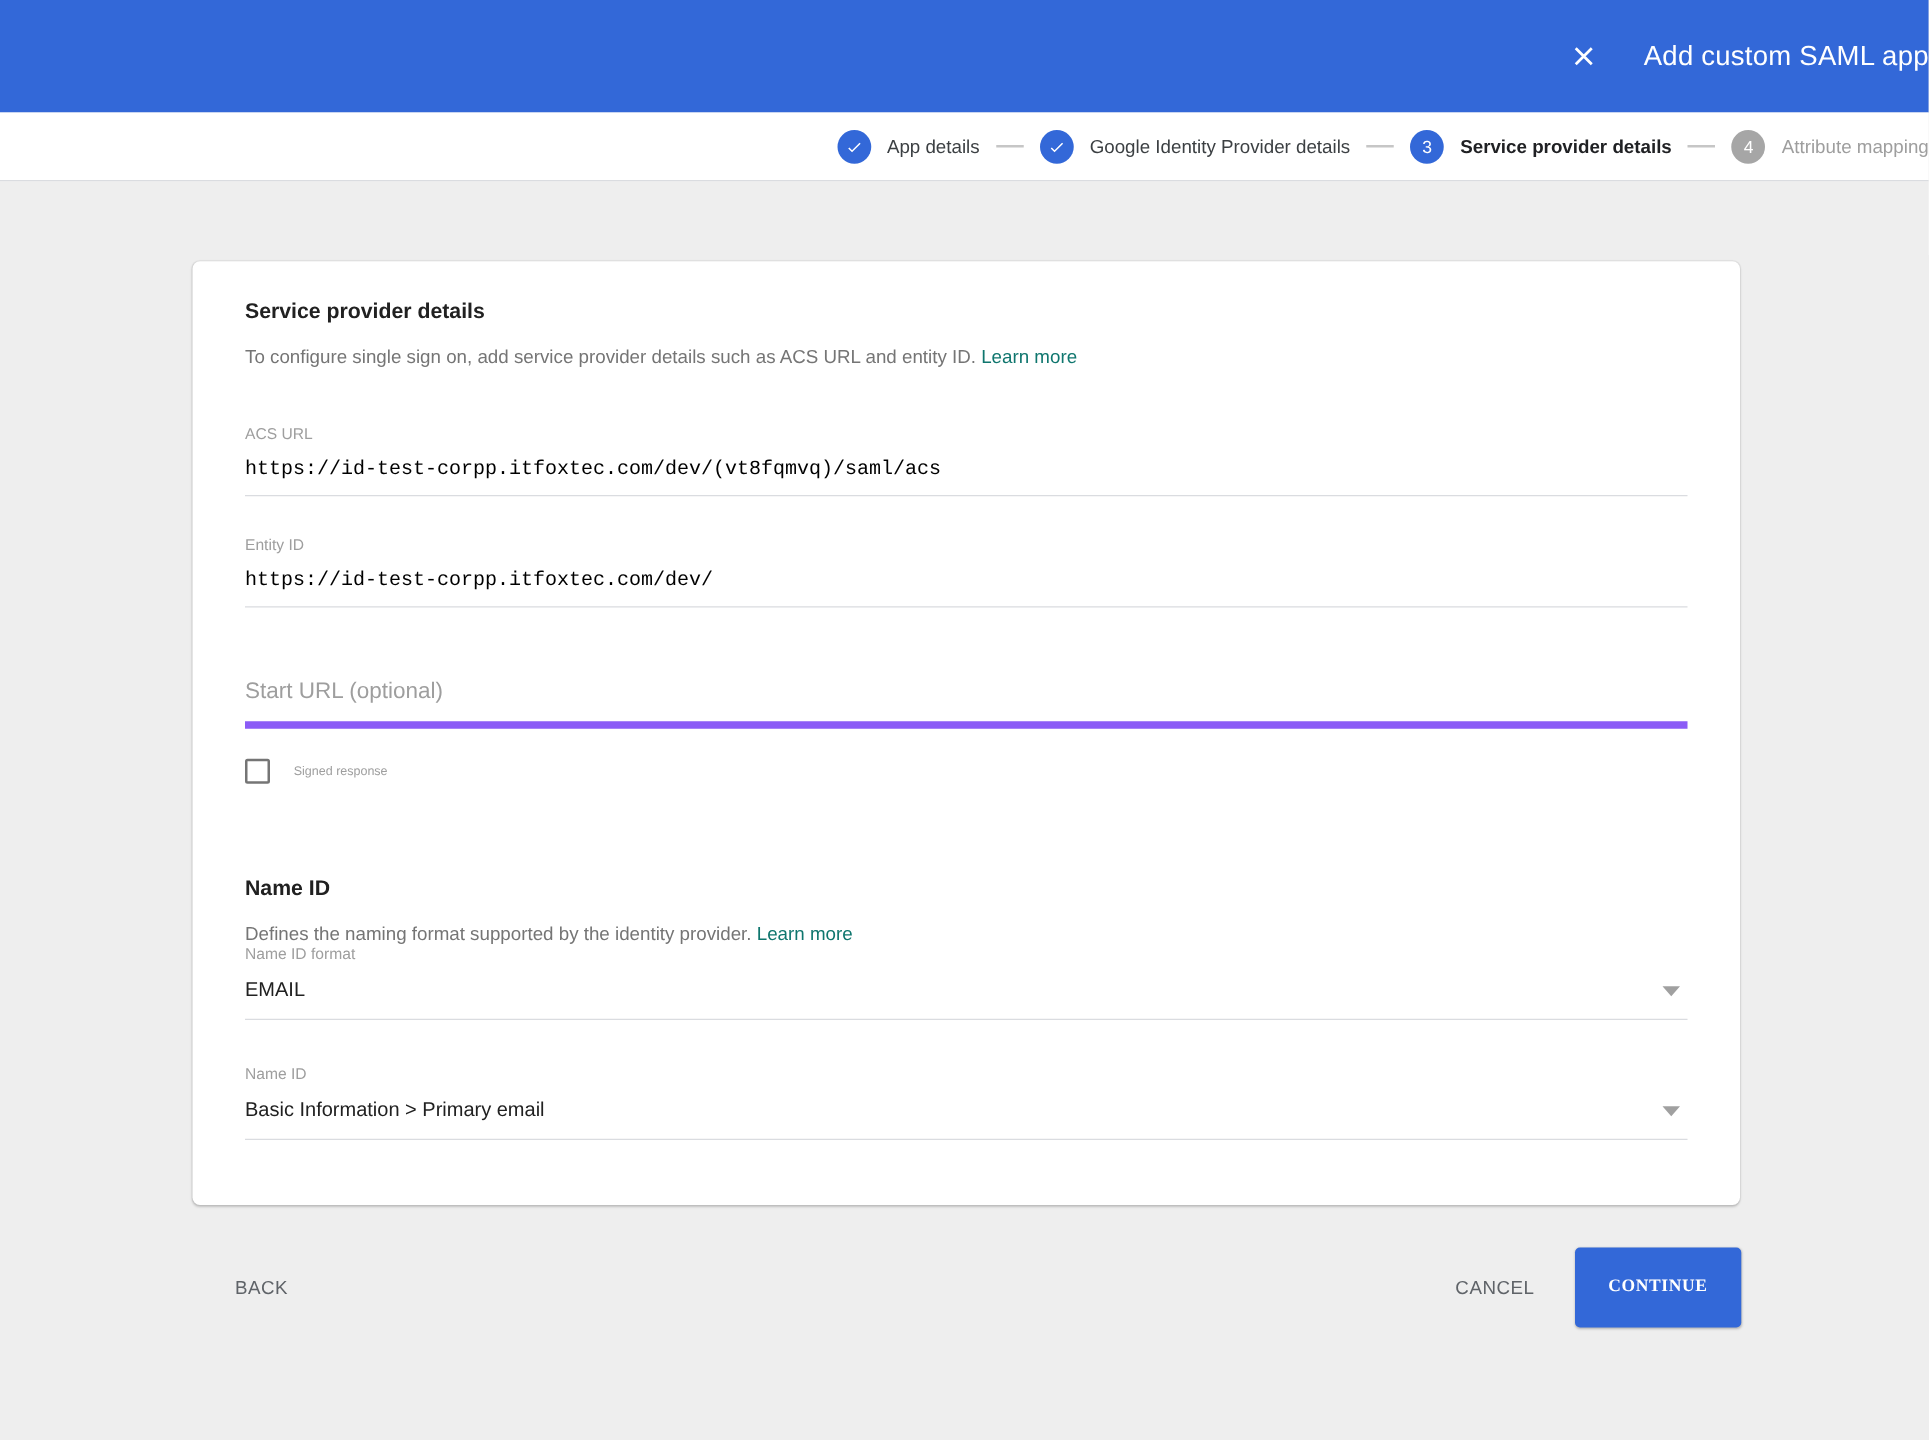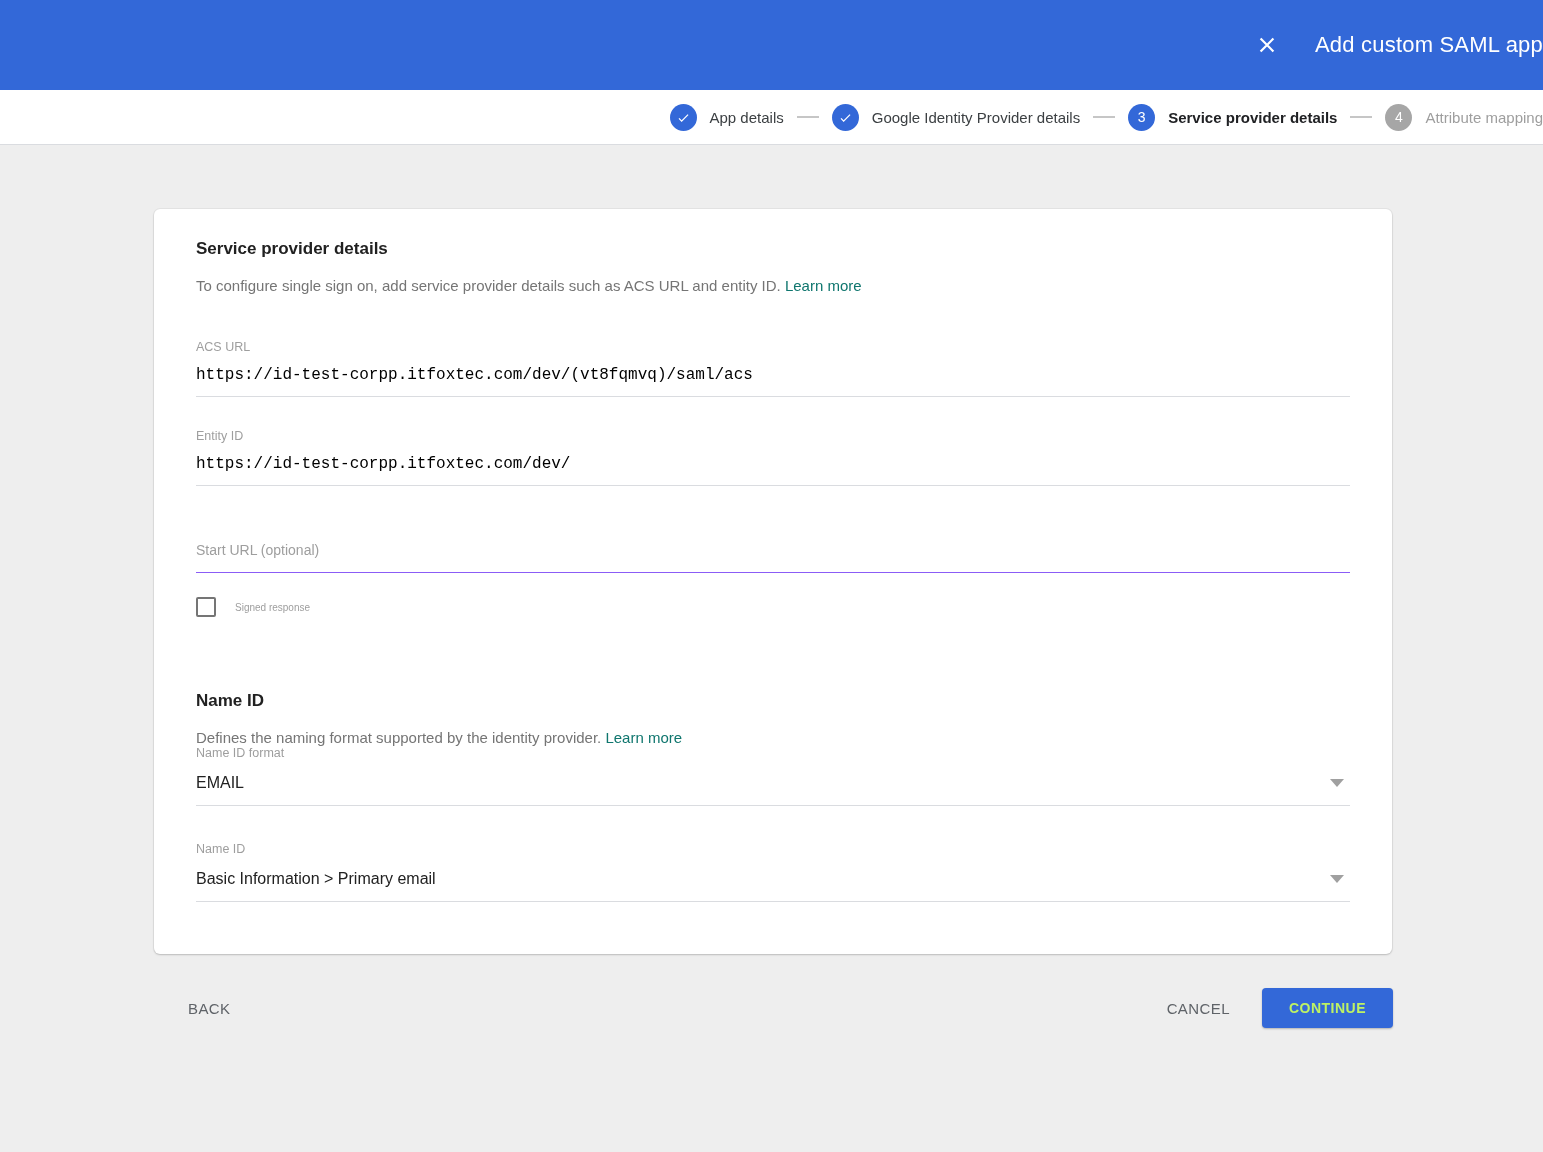--- a/index.html
+++ b/index.html
@@ -72,24 +72,24 @@
     border:none; border-bottom:1px solid #dadce0; outline:none;
     background:transparent;
     font-family:Liberation Mono, monospace;
     font-size:16px; color:#000000;
     margin-top:12px; padding:0 0 12px 0;
   }
   .field.entity { margin-top:32px; }
   .field.start-url { margin-top:56px; }
   .start-input {
     display:block; width:100%;
-    border:none; border-bottom:1px solid #8b5cf6; outline:none;
+    border:none; border-bottom:6px solid #8b5cf6; outline:none;
     background:transparent;
     font-family:"Liberation Sans", sans-serif;
-    font-size:14px; color:#212121;
+    font-size:18px; color:#212121;
     padding:0 0 14px 0;
   }
   .start-input::placeholder { color:#9e9e9e; opacity:1; }
 
   .checkbox-row { display:flex; align-items:center; margin-top:24px; cursor:pointer; }
   .checkbox-box {
     width:20px; height:20px; border:2px solid #757575; border-radius:2px;
     background:#ffffff; flex:none;
   }
   .checkbox-label { font-size:10px; color:#9e9e9e; margin-left:19px; }
@@ -116,23 +116,23 @@
     margin:34px 150px 0 186px;
   }
   .text-btn {
     background:none; border:none; padding:8px 2px; cursor:pointer;
     font-family:"Liberation Sans", sans-serif;
     font-size:15px; font-weight:500; color:#5f6368; letter-spacing:.4px;
   }
   .footer-spacer { flex:1; }
   .cancel-btn { margin-right:30px; }
   .primary-btn {
-    background:#3368d8; color:#bef264; border:none; border-radius:4px;
-    padding:12px 27px; cursor:pointer;
-    font-family:Liberation Sans, sans-serif;
+    background:#3368d8; color:#ffffff; border:none; border-radius:4px;
+    padding:24px 27px; cursor:pointer;
+    font-family:Liberation Serif, serif;
     font-size:14px; font-weight:700; letter-spacing:.5px;
     box-shadow:0 1px 2px rgba(0,0,0,.25);
   }
 </style>
 </head>
 <body>
 
 <div class="app-bar">
   <button class="close-btn">
     <span style="display:flex;">

